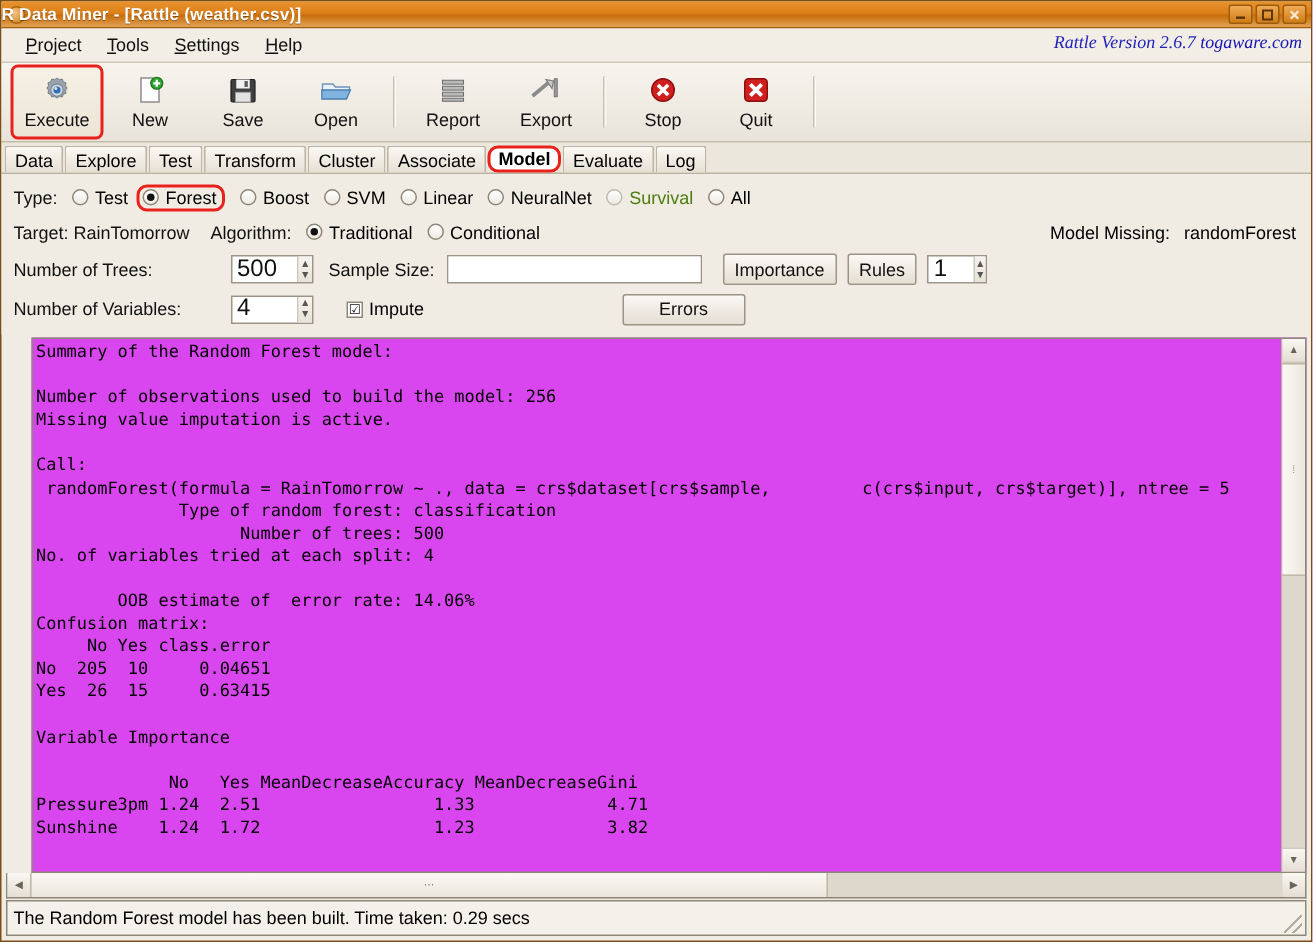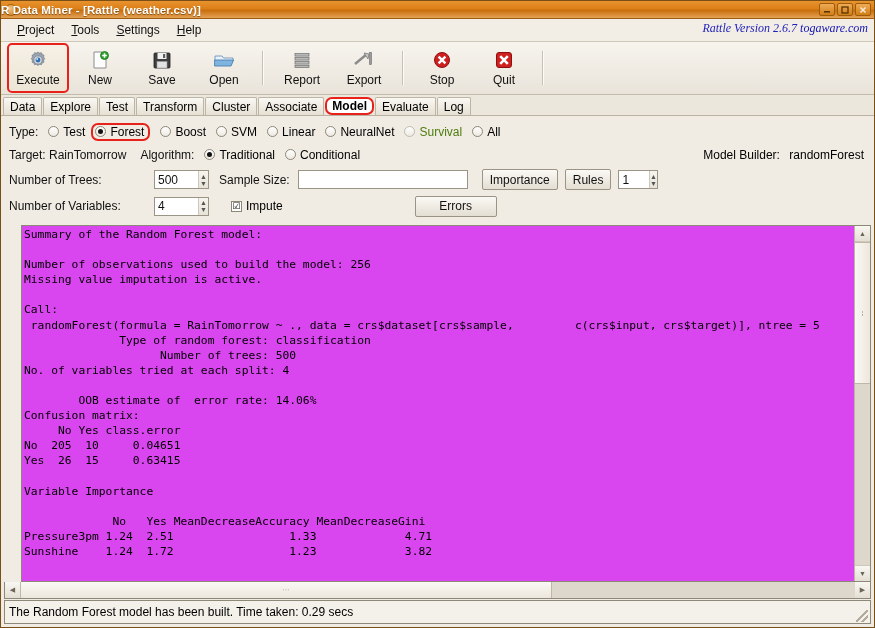--- a/index.html
+++ b/index.html
@@ -198,21 +198,21 @@
     border: 1px solid #9b9486;
     background: #fff;
     height: 19px;
     box-sizing: border-box;
     align-items: stretch;
   }
   .spin input {
     border: none; outline: none;
     background: transparent;
     font-family: "Liberation Sans", sans-serif;
-    font-size: 12px;
+    font-size: 16px;
     padding: 0 3px;
     width: 100%;
     color: #111;
   }
   .spin .arrows {
     width: 13px;
     display: flex; flex-direction: column;
     border-left: 1px solid #cdc7ba;
     background: linear-gradient(180deg,#f7f4ee,#e8e3d8);
     justify-content: center; align-items: center;
@@ -558,21 +558,21 @@
         <span class="rdot on"></span>
         <span>Traditional</span>
       </span>
 
       <span class="radio">
         <span class="rdot"></span>
         <span>Conditional</span>
       </span>
 
       <span class="right-label">
-        <span>Model Builder:</span>
+        <span>Model Missing:</span>
         <span style="margin-left:6px;">randomForest</span>
       </span>
     </div>
 
     <div class="optrow" style="height:27px;">
       <span class="lab" style="width:145px;">Number of Trees:</span>
       <span class="spin" style="width:55px;">
         <input type="text" value="500" style="">
         <span class="arrows">
             <span>▲</span>

